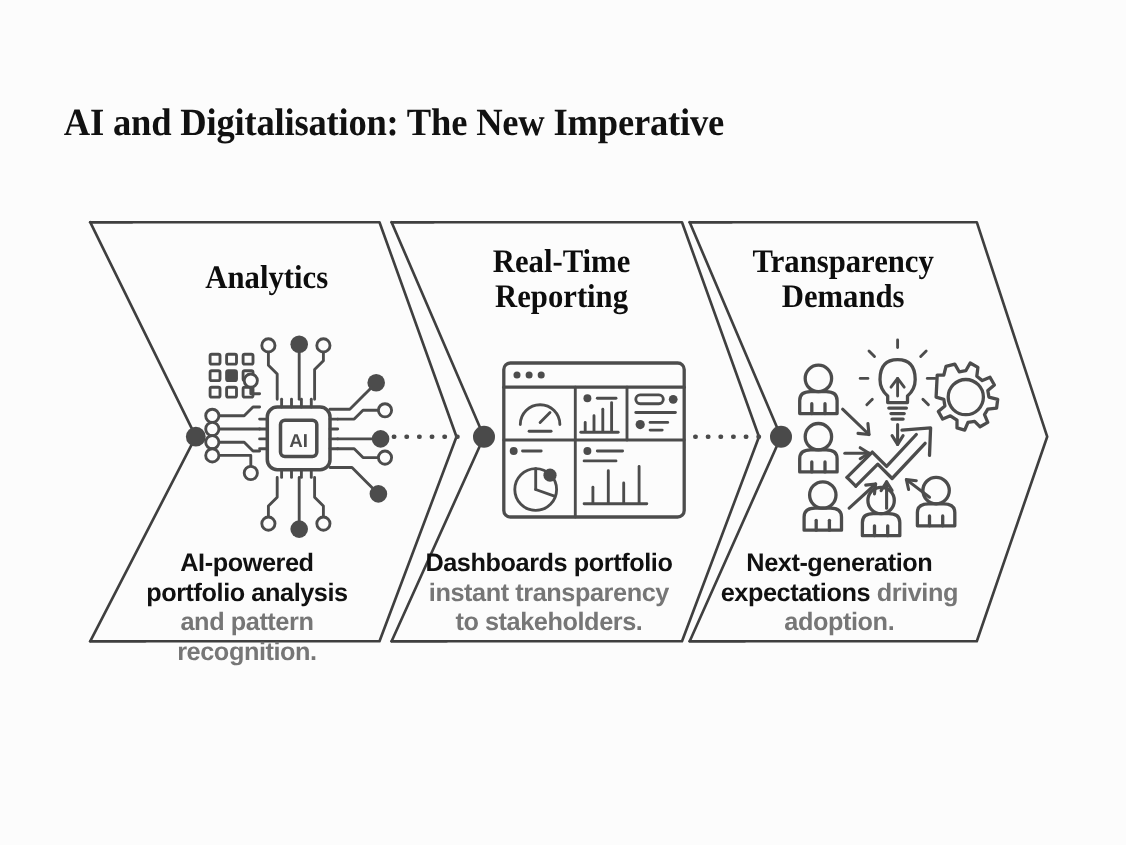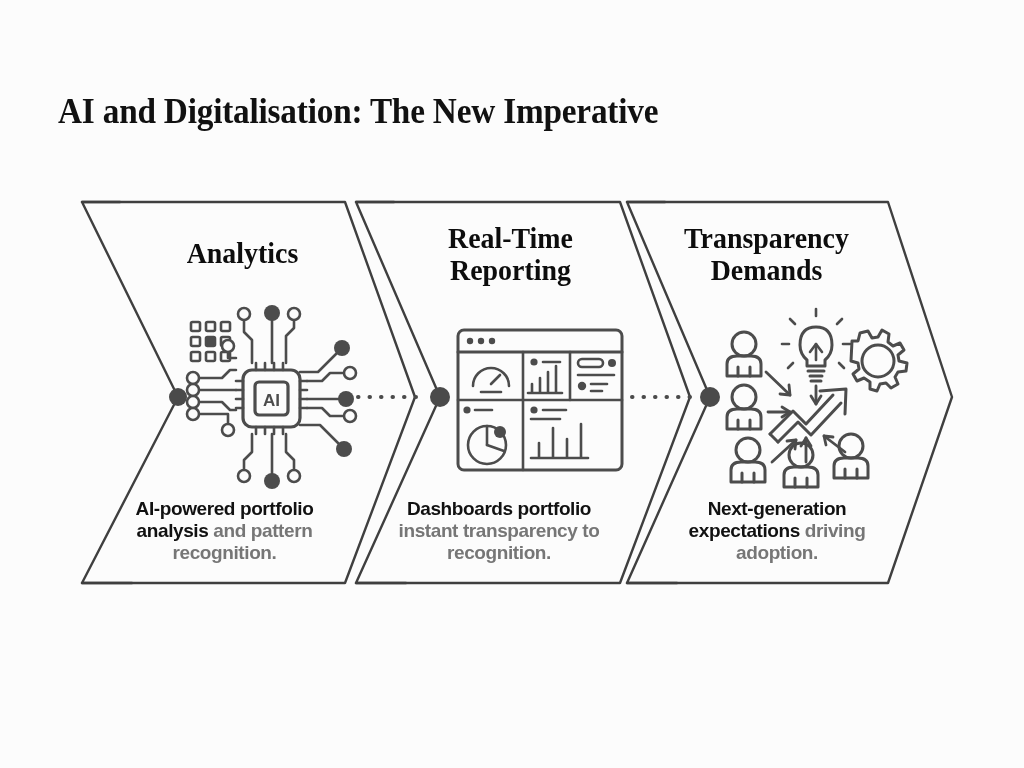--- a/index.html
+++ b/index.html
@@ -55,21 +55,21 @@
     font-size: 30px;
     line-height: 1.08;
     color: #0d0d0d;
     text-align: center;
     transform: scaleX(0.93);
     white-space: pre-line;
   }
   .stage-caption {
     position: absolute;
     font-family: "Liberation Sans", sans-serif;
-    font-size: 19px;
+    font-size: 23px;
     line-height: 1.17;
     text-align: center;
     color: #6f6f6f;
     font-weight: bold;
     letter-spacing: -0.4px;
   }
   .stage-caption .strong {
     color: #111111;
     font-weight: bold;
   }
@@ -358,25 +358,25 @@
     <div class="stage-caption" style="left:117px; top:498px; width:215px;">
       <span class="strong">AI-powered portfolio analysis</span>
       <span class="soft">and pattern recognition.</span>
     </div>
 
     <div class="stage-title" style="left:418px; top:222px; width:185px;">Real-Time
 Reporting</div>
 
     <div class="stage-caption" style="left:385px; top:498px; width:228px;">
       <span class="strong">Dashboards portfolio</span>
-      <span class="soft">instant transparency to recognition.</span>
+      <span class="soft">instant transparency to stakeholders.</span>
     </div>
 
     <div class="stage-title" style="left:645px; top:222px; width:243px;">Transparency
 Demands</div>
 
-    <div class="stage-caption" style="left:653px; top:498px; width:248px;">
+    <div class="stage-caption" style="left:639px; top:498px; width:248px;">
       <span class="strong">Next-generation expectations</span>
       <span class="soft">driving adoption.</span>
     </div>
 
   </div>
 </div>
 
 </body></html>

